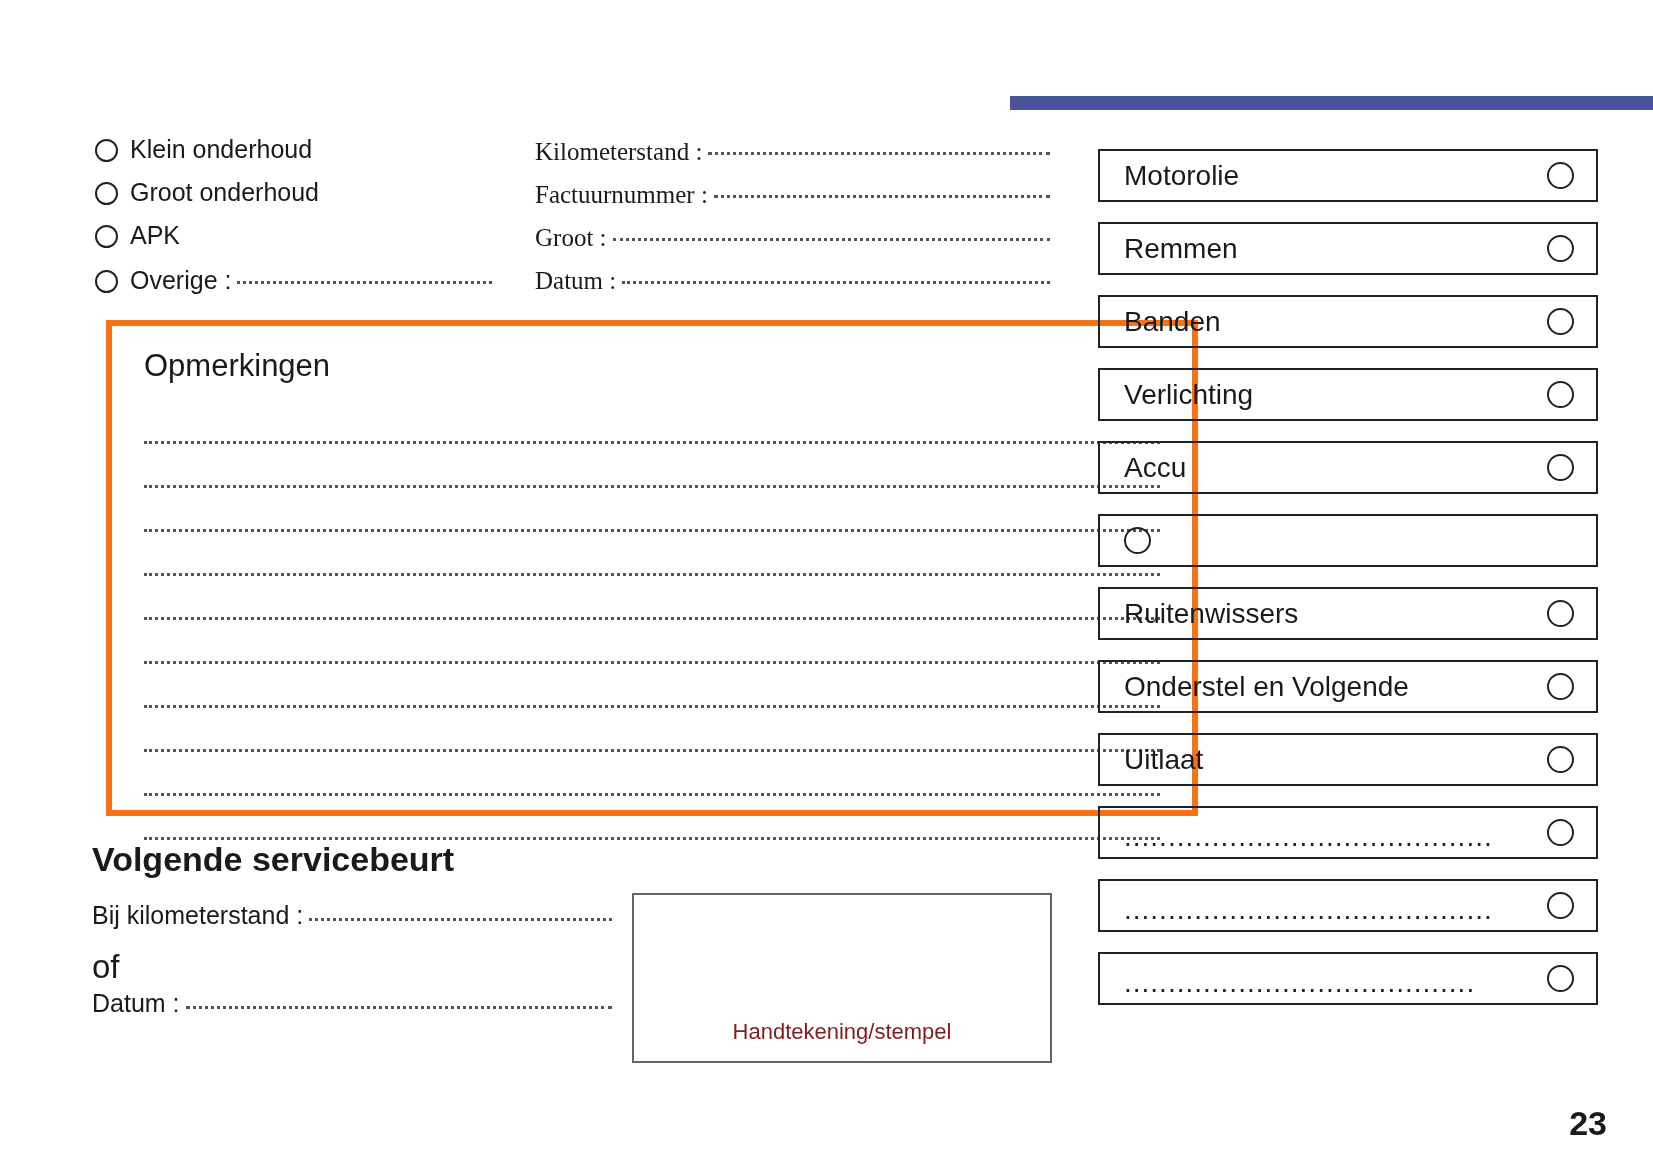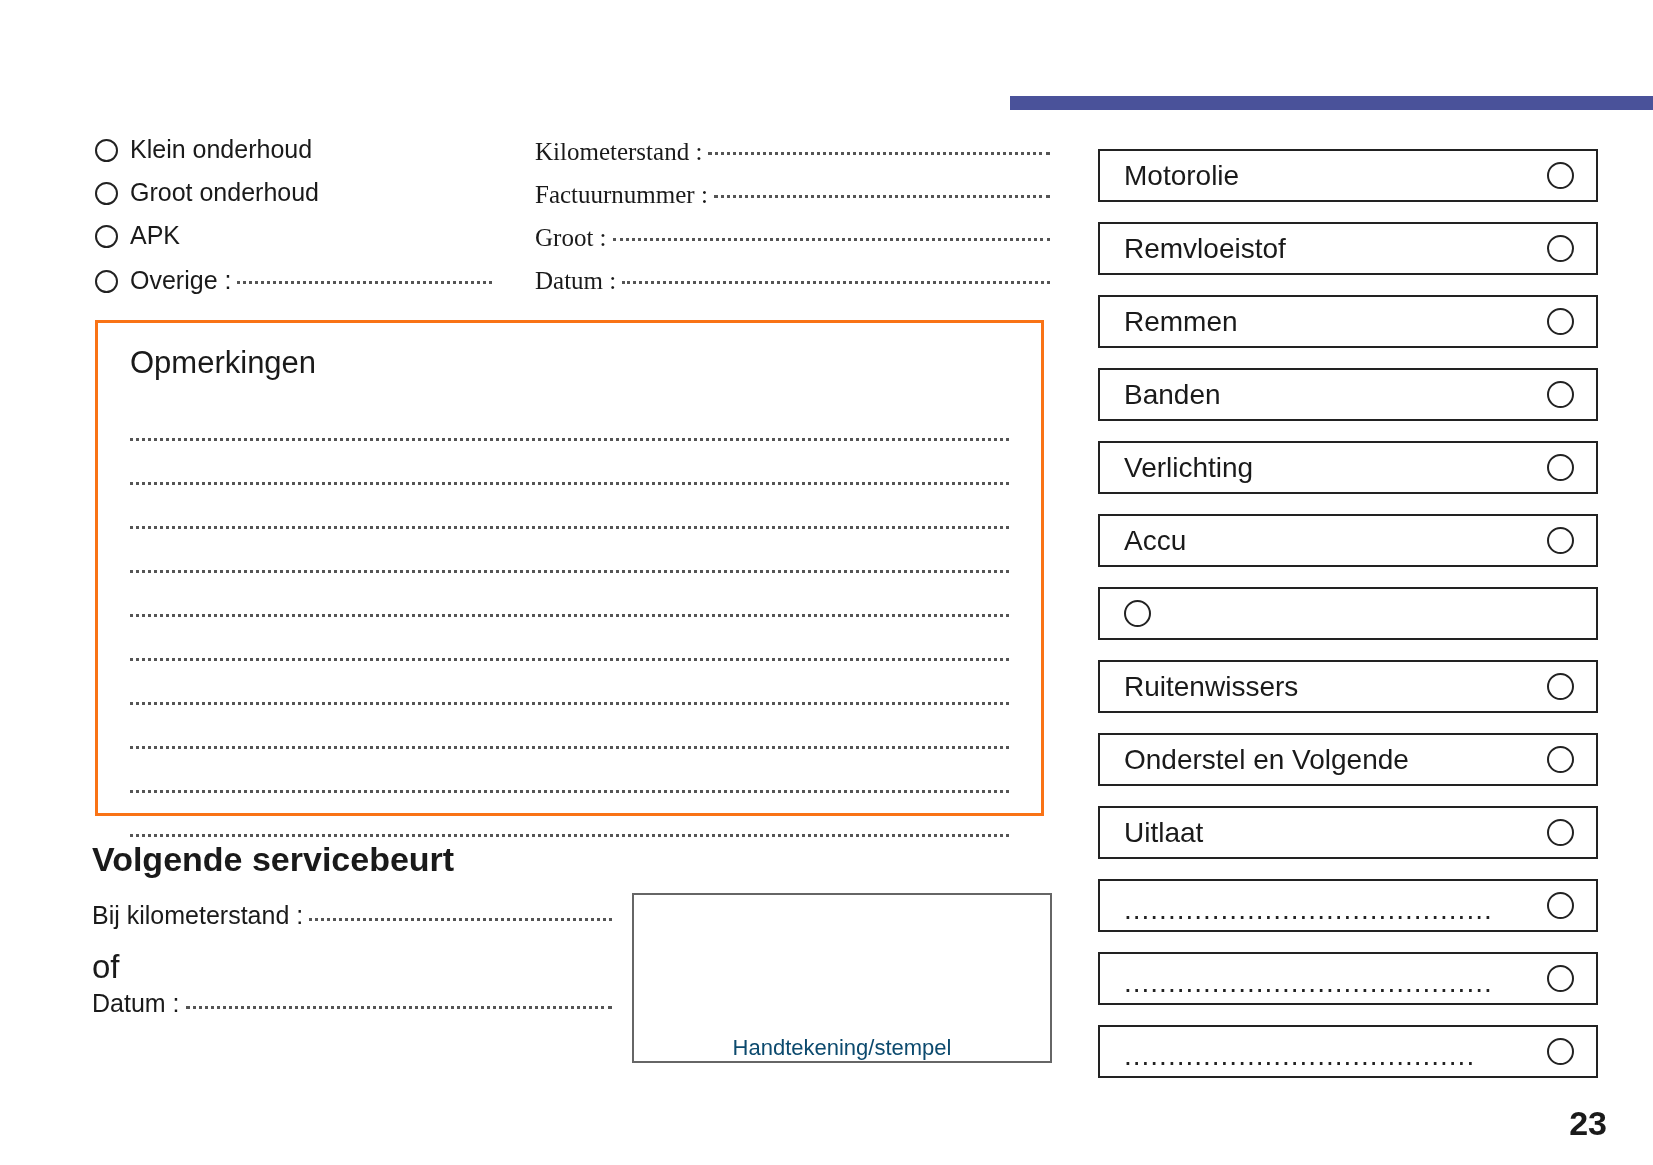--- a/index.html
+++ b/index.html
@@ -86,25 +86,25 @@
     font-family: Liberation Serif, serif;
   }
   .field-label {
     font-size: 25px;
     white-space: nowrap;
   }
 
   
   .remarks-box {
     position: absolute;
-    left: 95px;
+    left: 106px;
     top: 320px;
-    width: 949px;
+    width: 1092px;
     height: 496px;
-    border: 3px solid #f97316;
+    border: 6px solid #f97316;
     box-sizing: border-box;
     padding: 22px 32px 0 32px;
   }
   .remarks-title {
     font-size: 31px;
     margin-bottom: 16px;
   }
   .remark-line {
     border-bottom: 3px dotted #555;
     height: 41px;
@@ -139,26 +139,26 @@
     position: absolute;
     left: 632px;
     top: 893px;
     width: 420px;
     height: 170px;
     border: 2px solid #666;
     box-sizing: border-box;
   }
   .sign-caption {
     position: absolute;
-    bottom: 0;
+    bottom: 16px;
     left: 0;
     right: 0;
     text-align: center;
     font-size: 22px;
-    color: #0c4a6e;
+    color: #7f1d1d;
   }
 
   
   .right-col {
     position: absolute;
     left: 1098px;
     top: 149px;
     width: 500px;
   }
   .item-box {
@@ -282,24 +282,20 @@
   <div class="sign-box">
     <div class="sign-caption">Handtekening/stempel</div>
   </div>
 
   <div class="right-col">
     <div class="item-box">
       <span class="item-label">Motorolie</span>
       <span class="item-circle"></span>
     </div>
     <div class="item-box">
-      <span class="item-label">Remvloeistof</span>
-      <span class="item-circle"></span>
-    </div>
-    <div class="item-box">
       <span class="item-label">Remmen</span>
       <span class="item-circle"></span>
     </div>
     <div class="item-box">
       <span class="item-label">Banden</span>
       <span class="item-circle"></span>
     </div>
     <div class="item-box">
       <span class="item-label">Verlichting</span>
       <span class="item-circle"></span>

